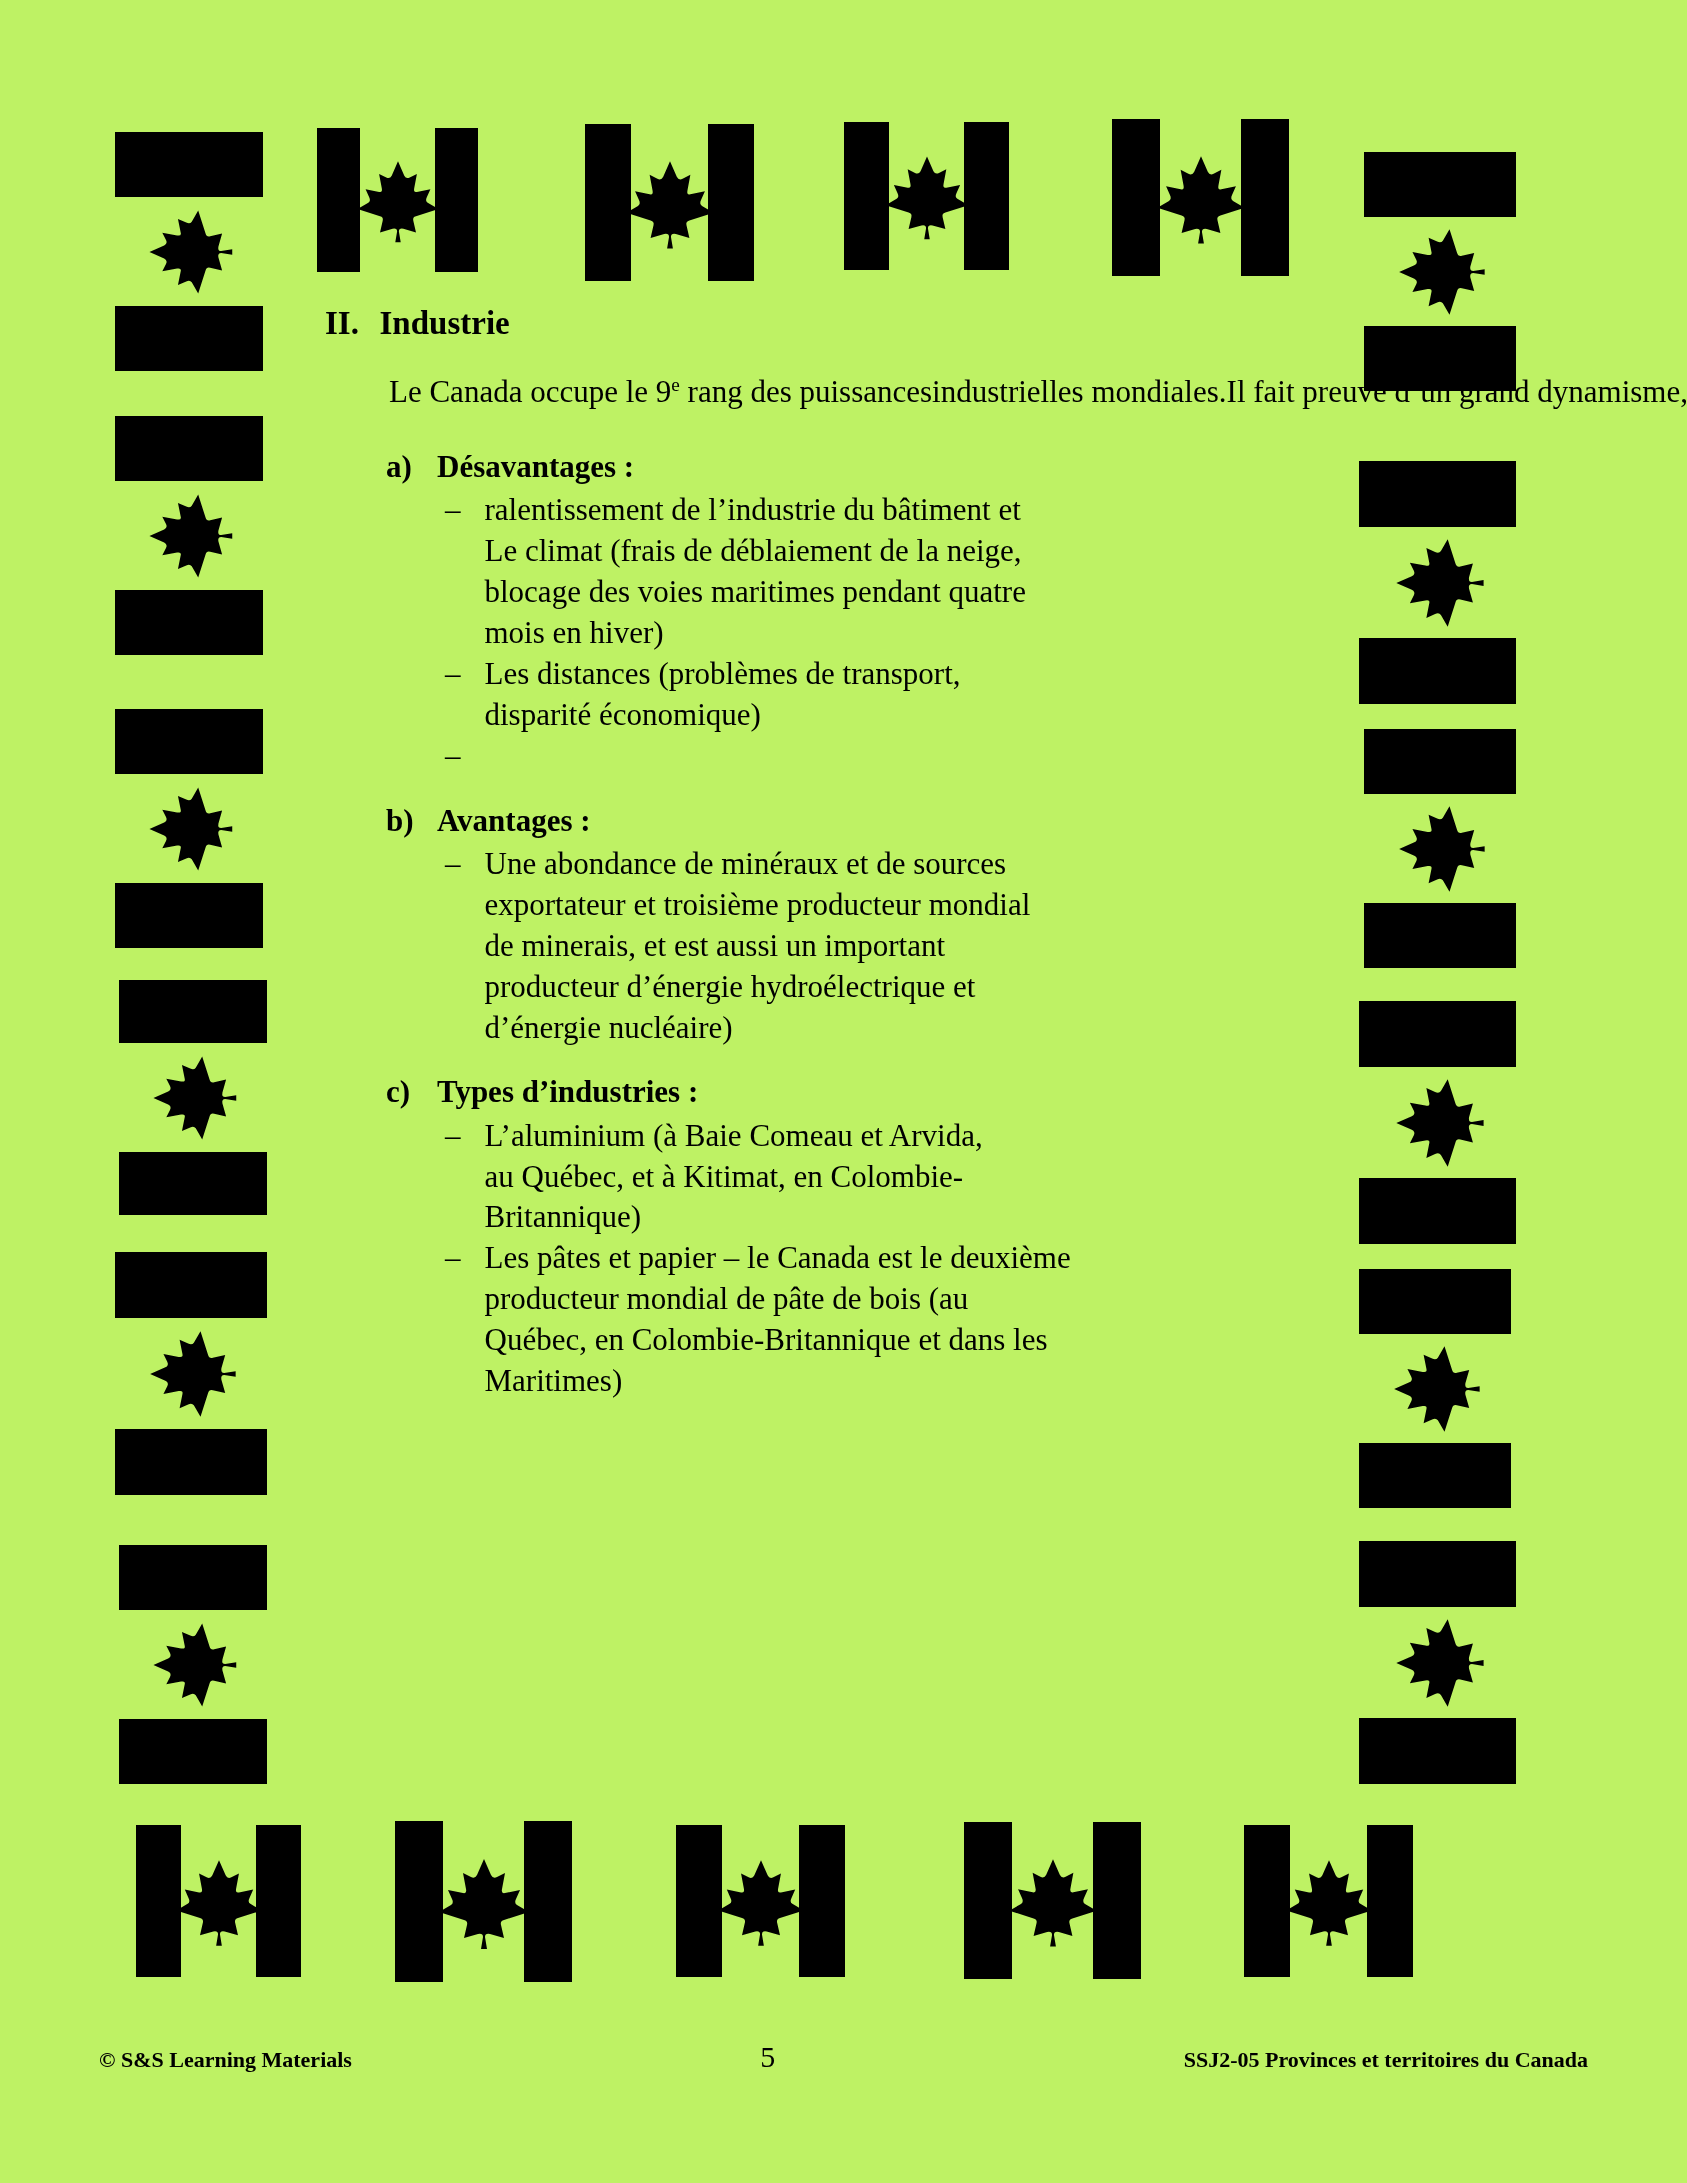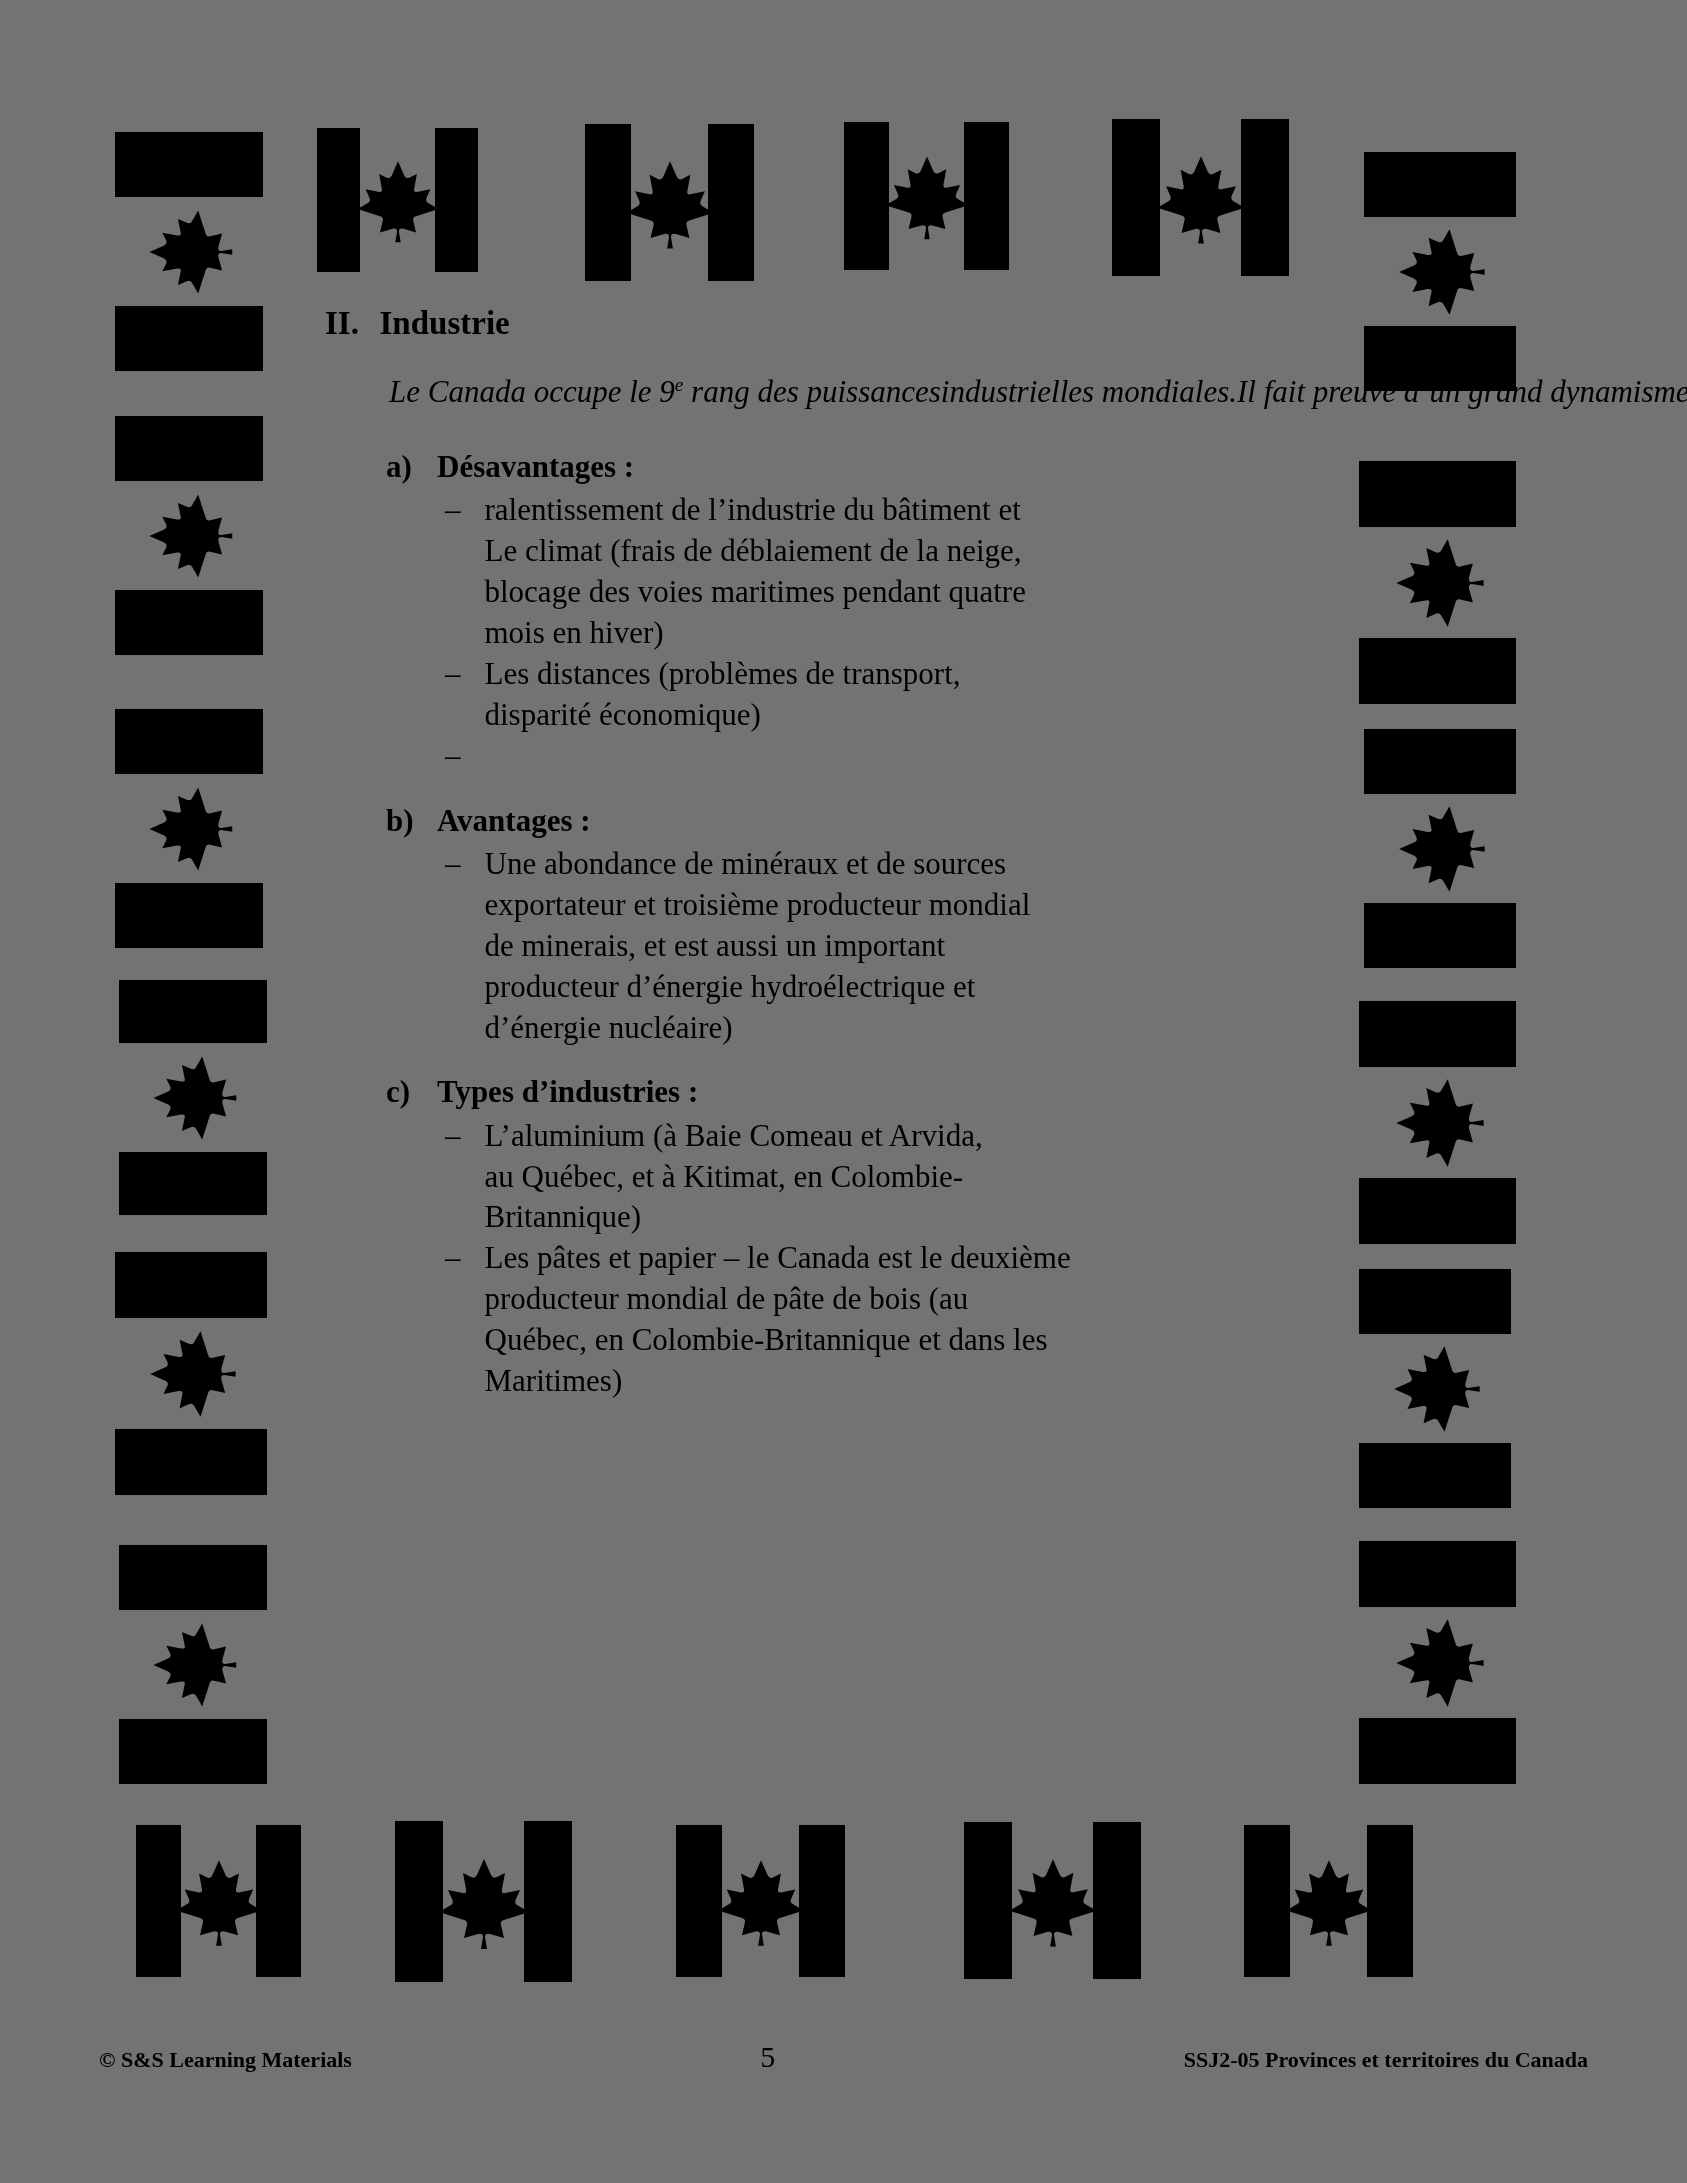--- a/index.html
+++ b/index.html
@@ -13,21 +13,21 @@
     position: relative;
     font-family: "Liberation Serif", "DejaVu Serif", serif;
     color: #000000;
     overflow: hidden;
   }
 
   
   #page {
     position: absolute;
     inset: 0;
-    background: #737373;
+    background: #bef264;
   }
 
   
   .flag {
     position: absolute;
     box-sizing: border-box;
   }
   .flag-inner {
     position: relative;
     width: 100%;
@@ -86,21 +86,21 @@
     gap: 16.5px;
   }
   .section-title .num { width: 38px; flex: none; }
 
   .intro {
     font-size: 31px;
     line-height: 1.33;
     margin: 0 0 36px 0;
     padding-left: 64px;
   }
-  .intro .line { white-space: nowrap; font-style: italic; }
+  .intro .line { white-space: nowrap; }
   .intro sup { font-size: 0.62em; vertical-align: super; line-height: 0; }
 
   .sub {
     margin: 0 0 8.2px 0;
     padding-left: 61px;
   }
   .sub-head {
     font-weight: bold;
     font-size: 31px;
     line-height: 1.2;

